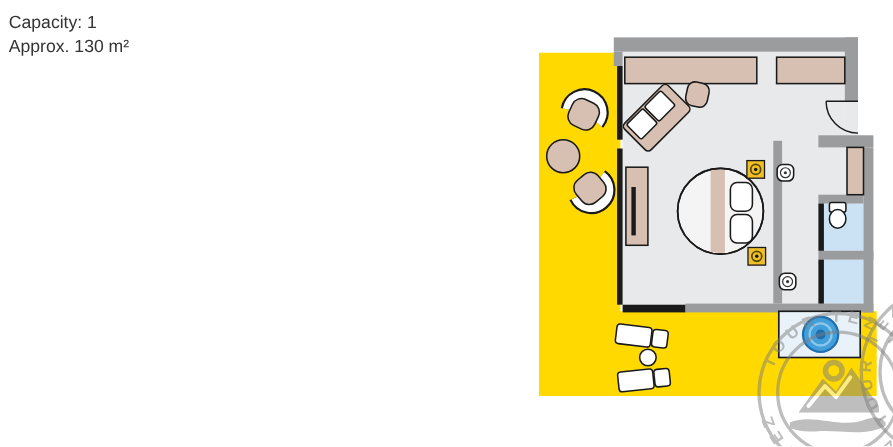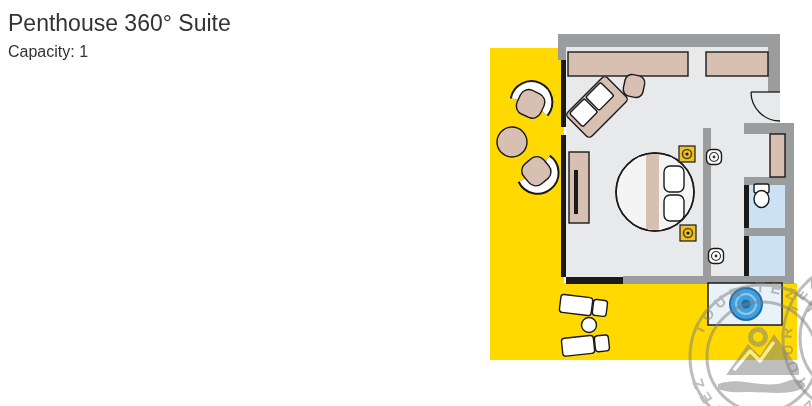--- a/index.html
+++ b/index.html
@@ -31,22 +31,22 @@
   .wm{opacity:.5}
   .wmstroke{fill:none;stroke:var(--watermark-gray,#7E7E7E);stroke-width:3}
   .wmfill{fill:var(--watermark-gray,#7E7E7E)}
   .wmtext{font-family:"Liberation Sans",sans-serif;font-weight:bold;font-size:15px;letter-spacing:5px;fill:var(--watermark-gray,#7E7E7E)}
   .wmwhite{fill:none;stroke:#fff;stroke-width:3.5;stroke-linecap:round;stroke-linejoin:round}
 </style>
 </head>
 <body>
 
 <div class="info">
-  <h1>Penthouse 360° Suite</h1>
   <div class="line">Capacity: 1</div>
+  <div class="line">Approx. 130 m²</div>
 </div>
 
 <svg class="plan" width="812" height="406" viewBox="0 0 812 406">
   <defs>
     <clipPath id="bedclip">
         <circle cx="655" cy="192" r="38"></circle>
       </clipPath>
     <path id="wm-ring-1" fill="none" d="M702.8,335.5 A63,63 0 1 1 821.2,378.5 A63,63 0 1 1 702.8,335.5"></path>
     <path id="wm-ring-2" fill="none" d="M807.9,381.7 A68,68 0 1 1 912.1,294.3 A68,68 0 1 1 807.9,381.7"></path>
   </defs>

